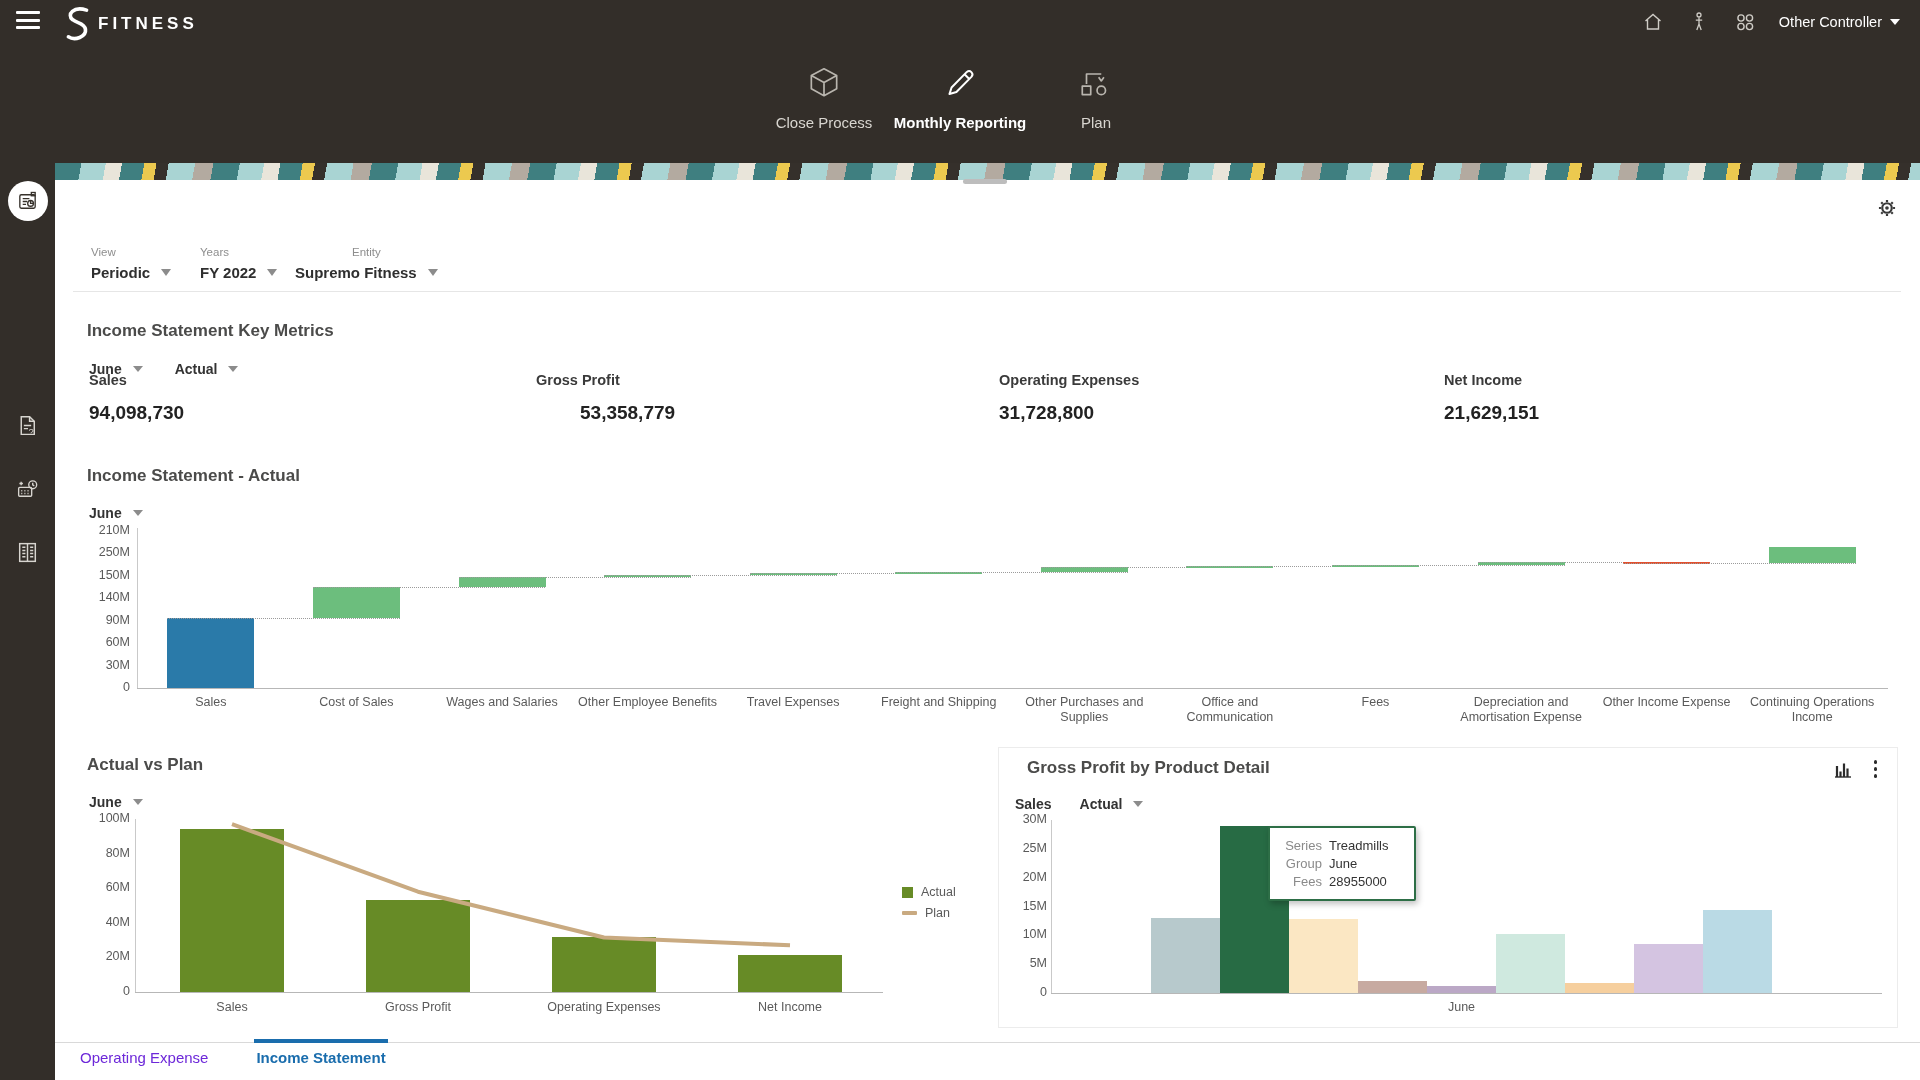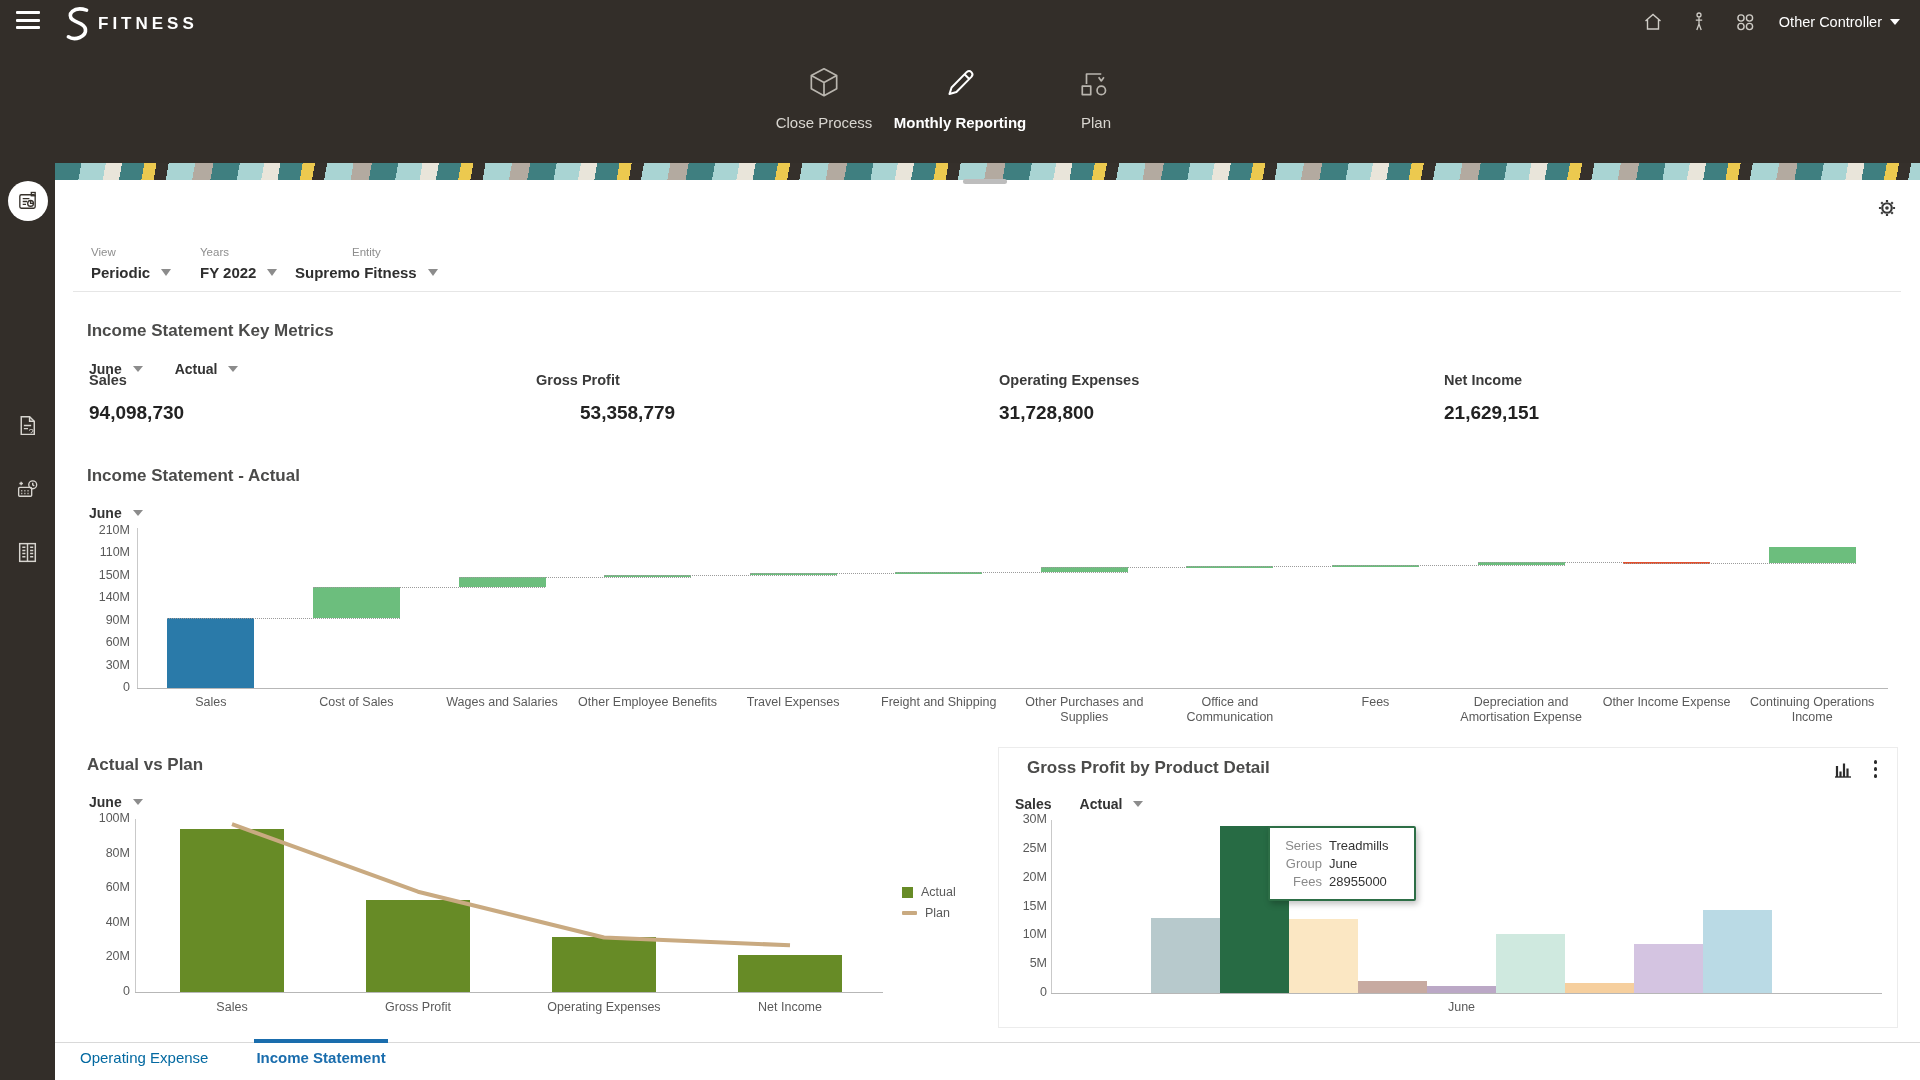--- a/index.html
+++ b/index.html
@@ -57,21 +57,21 @@
   .card-icons{position:absolute;right:18px;top:10px;display:flex;align-items:center;gap:18px;}
   .kebab{display:flex;flex-direction:column;gap:3.5px;cursor:pointer;padding:2px;}
   .kebab i{width:3.5px;height:3.5px;border-radius:50%;background:#2b2b2b;}
   .tooltip{position:absolute;left:269px;top:78px;width:128px;background:#fff;border:2px solid #2d6e46;border-radius:2px;
     box-shadow:2px 3px 6px rgba(0,0,0,.25);padding:7px 8px;z-index:5;font-size:13px;}
   .tt-row{display:flex;margin:3px 0;}
   .tt-l{width:44px;text-align:right;color:#8a8a8a;margin-right:7px;flex:none;}
   .tt-v{color:#333;}
   
   .tabs{position:absolute;left:23px;top:859px;display:flex;gap:44px;}
-  .tab{padding:6px 2px 8px 2px;font-size:15px;color:#0369a1;border-top:4px solid transparent;cursor:pointer;}
+  .tab{padding:6px 2px 8px 2px;font-size:15px;color:#6d28d9;border-top:4px solid transparent;cursor:pointer;}
   .tab.active{color:#1a6dad;font-weight:bold;border-top-color:#1a6dad;}
 </style>
 </head>
 <body>
 
 <div id="app">
 
   <div class="hdr">
     <div class="hamburger">
         <span></span>
@@ -252,21 +252,21 @@
         <span>June</span>
         <span class="caret"></span>
       </div>
     <div id="wf-ticks" style="position:absolute;left:10px;top:351px;width:65px;height:157px;">
         <div class="tick-lbl" style="top: 149px; width: 100%;">0</div>
         <div class="tick-lbl" style="top: 126.6px; width: 100%;">30M</div>
         <div class="tick-lbl" style="top: 104.1px; width: 100%;">60M</div>
         <div class="tick-lbl" style="top: 81.7px; width: 100%;">90M</div>
         <div class="tick-lbl" style="top: 59.3px; width: 100%;">140M</div>
         <div class="tick-lbl" style="top: 36.9px; width: 100%; text-align: right;">150M</div>
-        <div class="tick-lbl" style="top: 14.4px; width: 100%;">110M</div>
+        <div class="tick-lbl" style="top: 14.4px; width: 100%;">250M</div>
         <div class="tick-lbl" style="top: -8px; width: 100%;">210M</div>
       </div>
     <div class="axis-v" style="left:82px;top:348px;height:160px;"></div>
     <div id="wf-plot" style="position:absolute;left:83px;top:351px;width:1747px;height:157px;">
         <div class="wf-bar" style="left: 29.3px; top: 86.7px; width: 87px; height: 70.3px; background: rgb(42, 122, 169);"></div>
         <div class="wf-conn" style="left: 29.3px; top: 86.7px; width: 232.6px;"></div>
         <div class="wf-bar" style="left: 174.9px; top: 56.1px; width: 87px; height: 30.7px; background: rgb(108, 190, 125);"></div>
         <div class="wf-conn" style="left: 174.9px; top: 56.1px; width: 232.6px;"></div>
         <div class="wf-bar" style="left: 320.5px; top: 46.4px; width: 87px; height: 9.7px; background: rgb(108, 190, 125);"></div>
         <div class="wf-conn" style="left: 320.5px; top: 46.4px; width: 232.6px;"></div>

